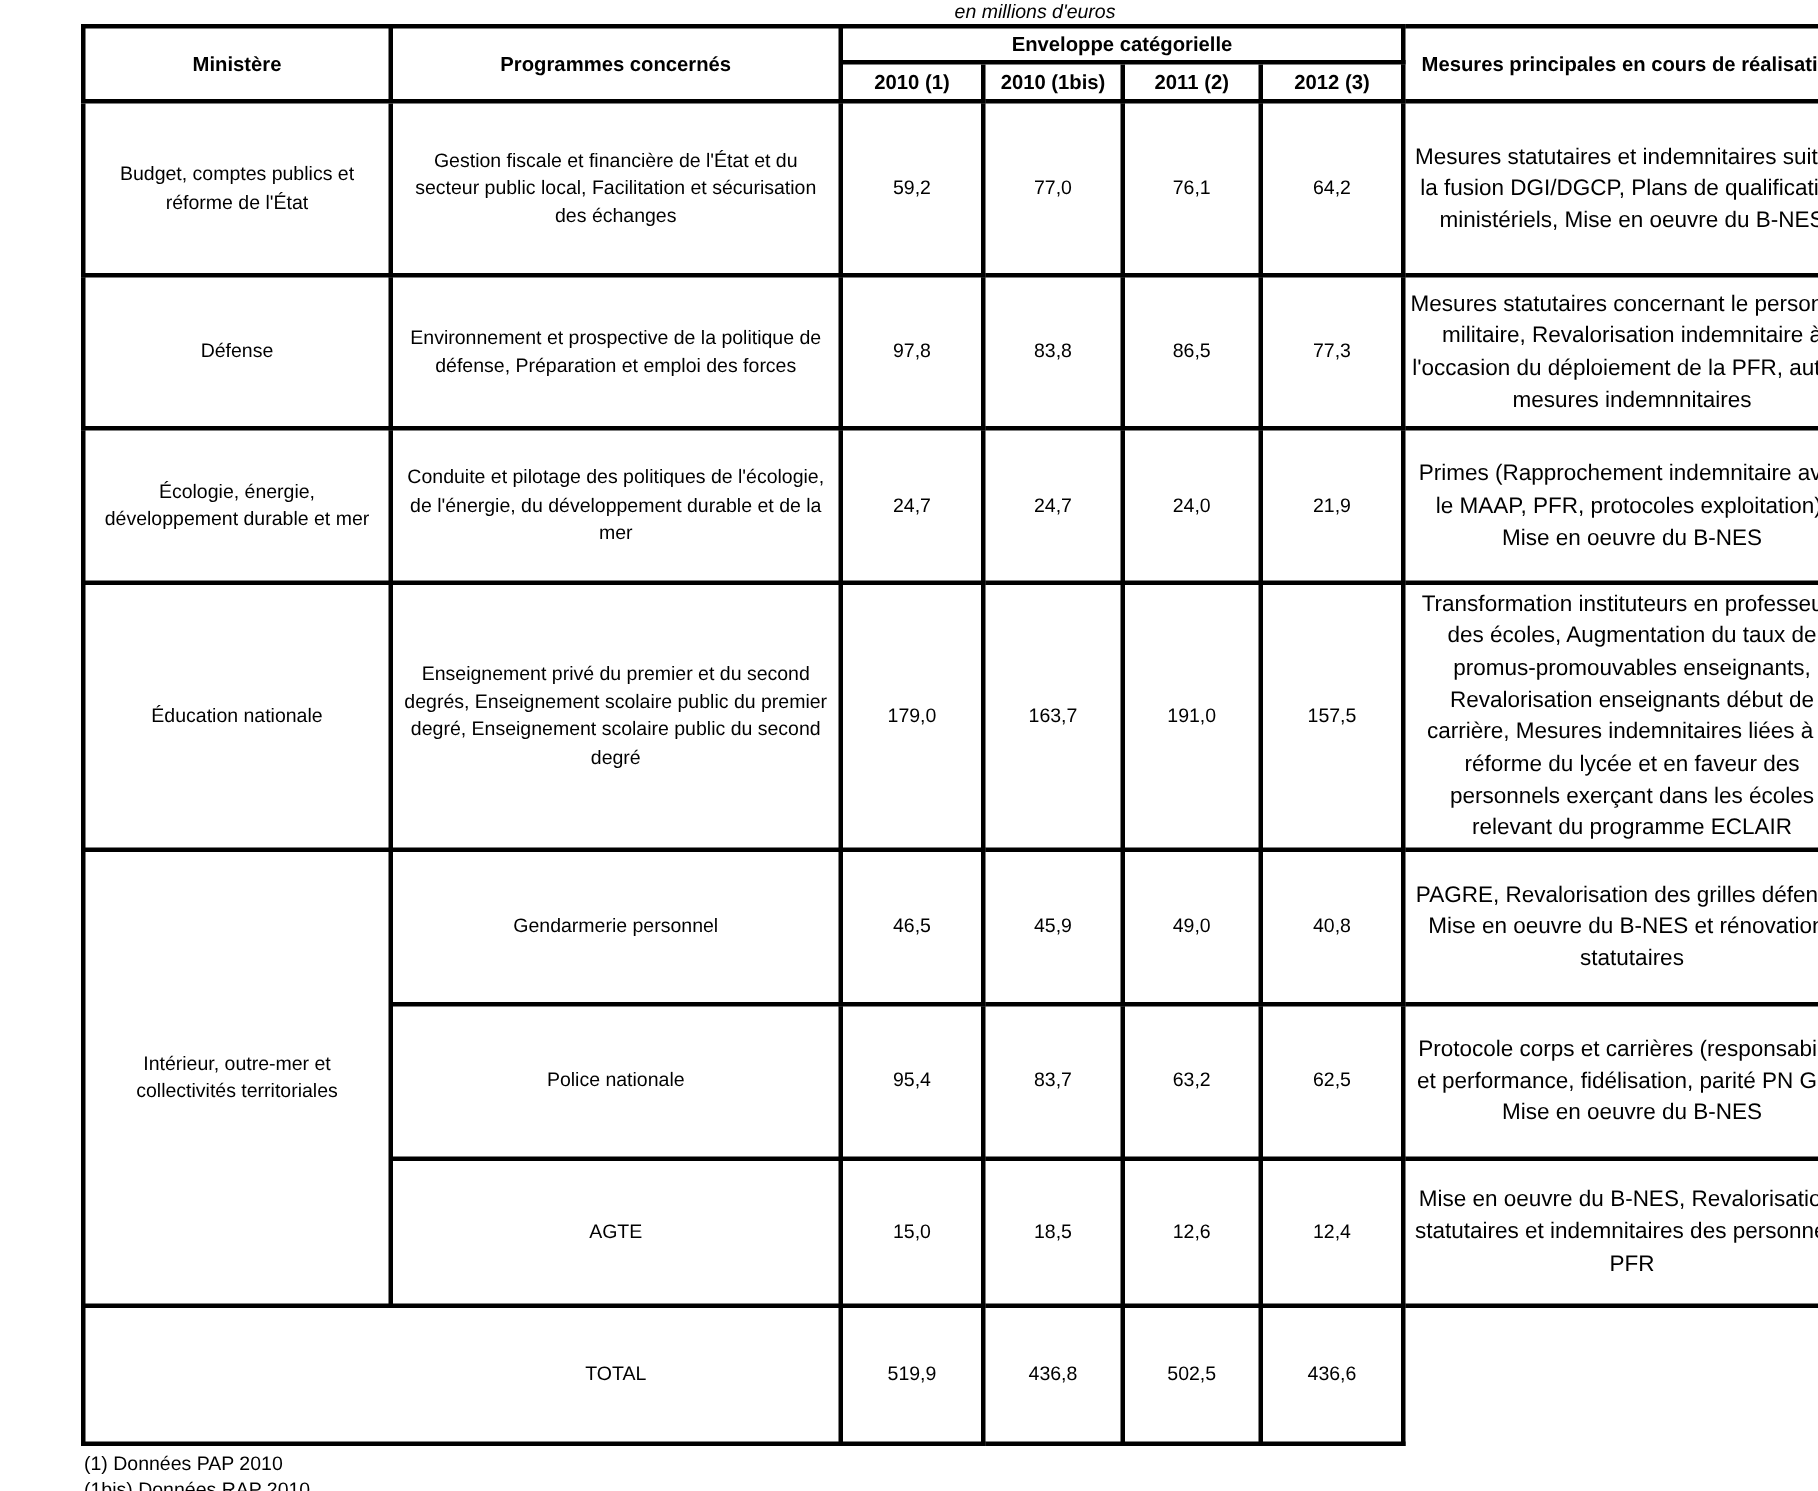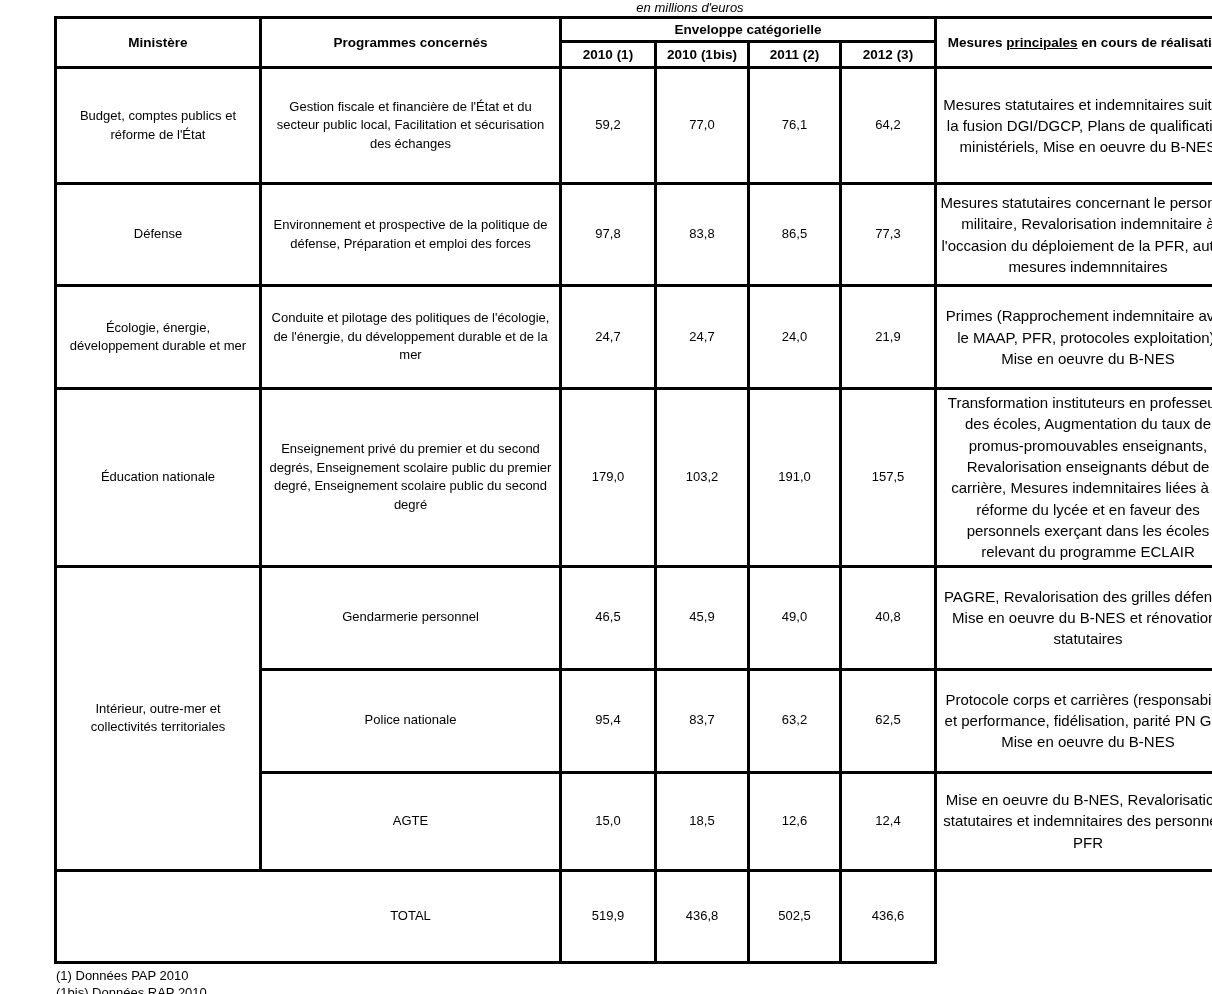--- a/index.html
+++ b/index.html
@@ -33,21 +33,21 @@
     text-align: center;
     vertical-align: middle;
     padding: 2px 7px;
     font-size: 13px;
     line-height: 1.42;
     overflow: hidden;
   }
   th { font-weight: bold; font-size: 13.5px; padding: 1px 4px; }
   .bl { border-left: 3px solid #000; }
   thead tr:first-child th { border-top: 3px solid #000; }
-  .u { text-decoration: underline; }
+  .u { }
   td.ghost { border: none; background: transparent; }
   td.no-r { border-right: none; }
   tr.hdr1 { height: 24px; }
   tr.hdr2 { height: 26px; }
   tr.r1 { height: 116px; }
   tr.r2 { height: 102px; }
   tr.r3 { height: 103px; }
   tr.r4 { height: 142px; }
   tr.r5 { height: 103px; }
   tr.r6 { height: 103px; }
@@ -121,21 +121,21 @@
         <td>24,7</td>
         <td>24,7</td>
         <td>24,0</td>
         <td>21,9</td>
         <td class="mes">Primes (Rapprochement indemnitaire avec le MAAP, PFR, protocoles exploitation), Mise en oeuvre du B-NES</td>
       </tr>
       <tr class="r4">
         <td class="bl">Éducation nationale</td>
         <td>Enseignement privé du premier et du second degrés, Enseignement scolaire public du premier degré, Enseignement scolaire public du second degré</td>
         <td>179,0</td>
-        <td>103,2</td>
+        <td>163,7</td>
         <td>191,0</td>
         <td>157,5</td>
         <td class="mes">Transformation instituteurs en professeurs des écoles, Augmentation du taux de promus-promouvables enseignants, Revalorisation enseignants début de carrière, Mesures indemnitaires liées à la réforme du lycée et en faveur des personnels exerçant dans les écoles relevant du programme ECLAIR</td>
       </tr>
       <tr class="r5">
         <td class="bl" rowspan="3">Intérieur, outre-mer et collectivités territoriales</td>
         <td>Gendarmerie personnel</td>
         <td>46,5</td>
         <td>45,9</td>
         <td>49,0</td>

